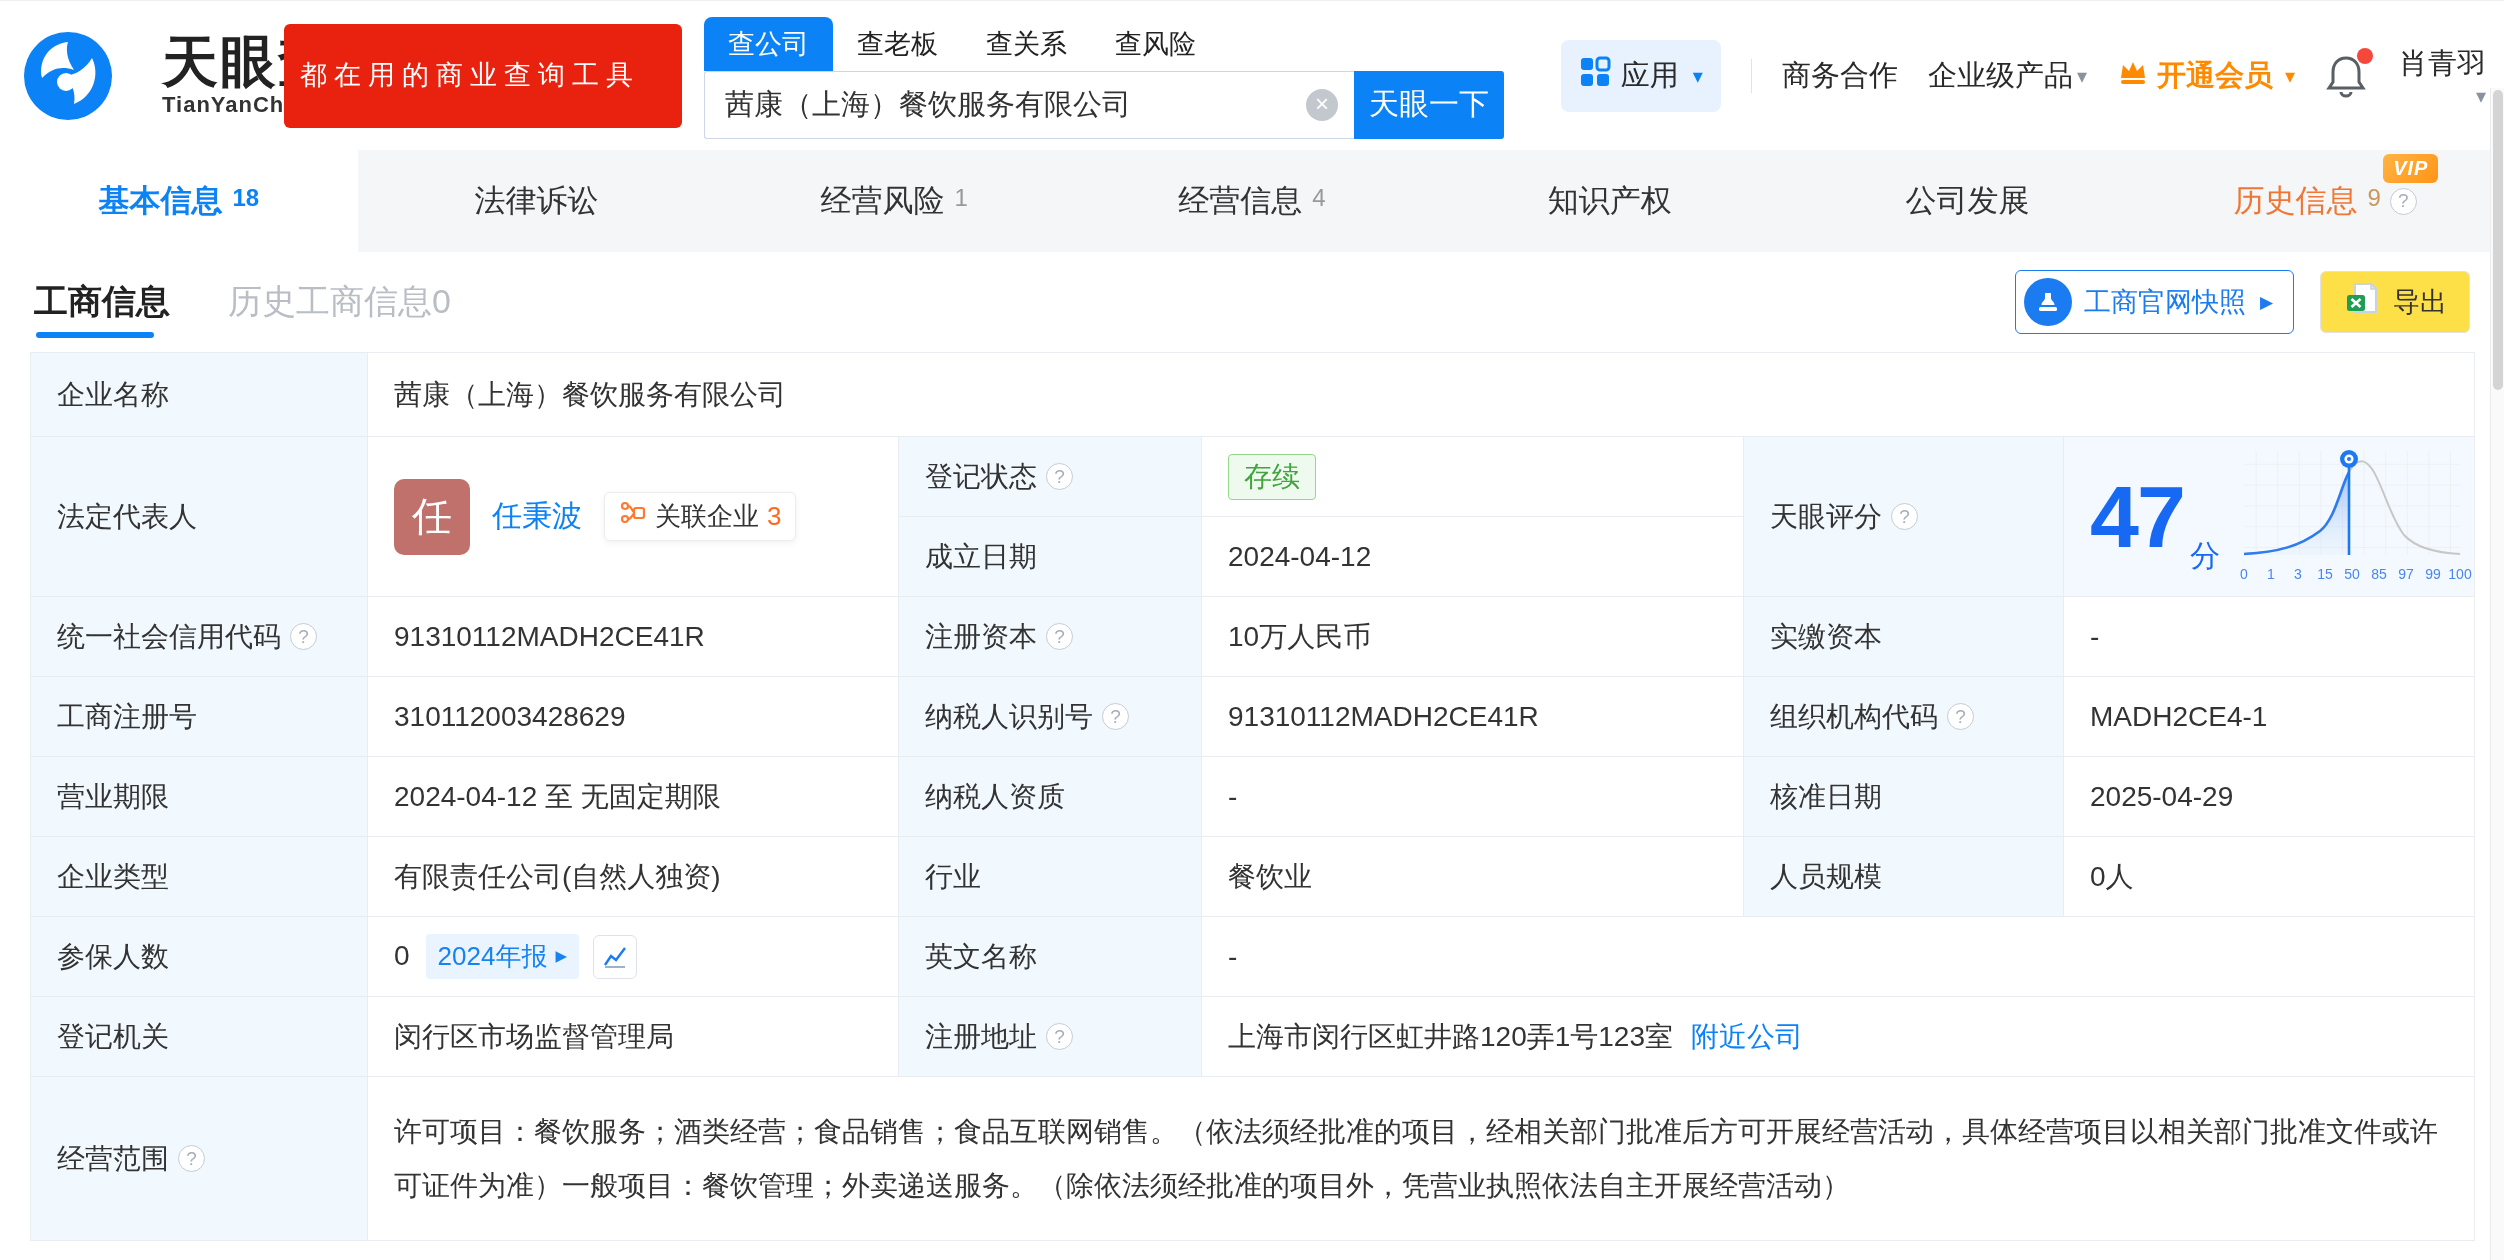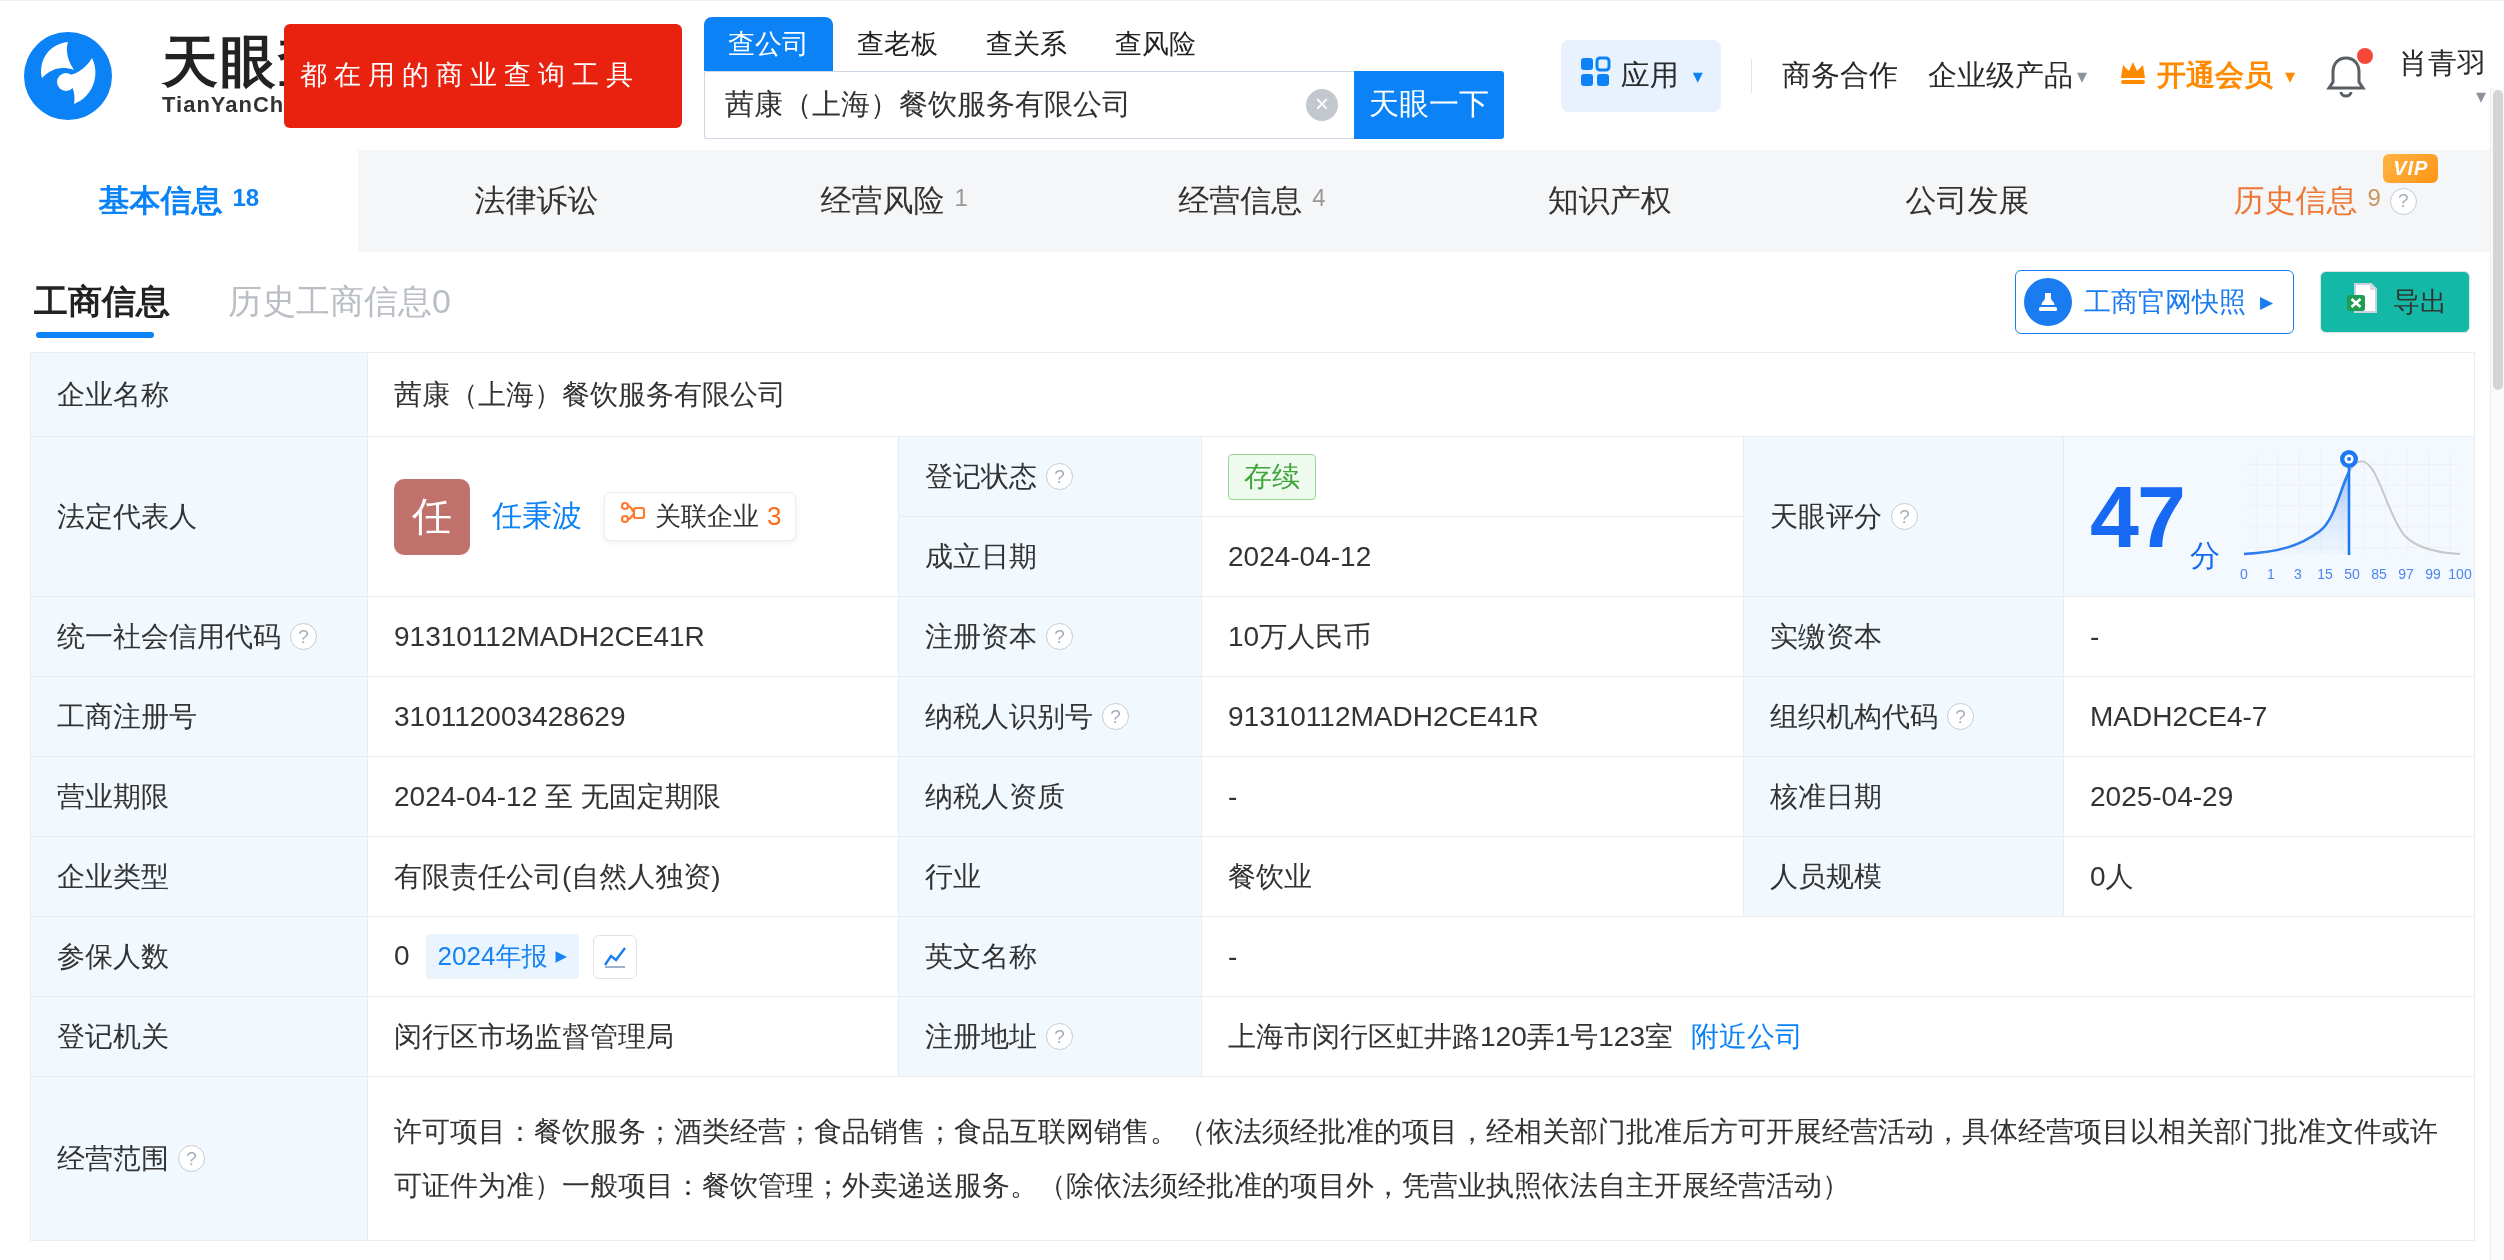--- a/index.html
+++ b/index.html
@@ -58,21 +58,21 @@
   
   .subtab-row { height: 100px; display: flex; align-items: center; justify-content: space-between; padding: 0 34px; background: #fff; }
   .subtabs { display: flex; gap: 58px; height: 100%; align-items: center; }
   .subtab { font-size: 34px; color: #b9bdc4; position: relative; height: 100%; display: flex; align-items: center; cursor: pointer; }
   .subtab.active { color: #222; font-weight: bold; }
   .subtab.active::after { content: ""; position: absolute; left: 2px; bottom: 14px; width: 118px; height: 6px; background: #0b82f5; border-radius: 3px; }
   .actions { display: flex; gap: 26px; align-items: center; }
   .btn-snapshot { display: flex; align-items: center; gap: 12px; border: 1px solid #1a7cf0; border-radius: 6px; background: #fff; color: #1a7cf0; font-size: 27px; padding: 6px 20px 6px 8px; height: 64px; cursor: pointer; }
   .snap-circle { width: 48px; height: 48px; border-radius: 50%; background: #1a7cf0; display: flex; align-items: center; justify-content: center; flex: none; }
   .btn-arrow { font-size: 17px; color: #1a7cf0; margin-left: 2px; }
-  .btn-export { display: flex; align-items: center; gap: 12px; border: 1px solid #e2e2e2; border-radius: 6px; background: #14b8a6; color: #333; font-size: 27px; padding: 6px 22px; height: 62px; cursor: pointer; }
+  .btn-export { display: flex; align-items: center; gap: 12px; border: 1px solid #e2e2e2; border-radius: 6px; background: #fde047; color: #333; font-size: 27px; padding: 6px 22px; height: 62px; cursor: pointer; }
 
   
   .info-table { width: 2444px; margin: 0 30px; border-collapse: collapse; table-layout: fixed; font-size: 28px; color: #333; }
   .info-table td { border: 1px solid #e9ecf1; padding: 0 26px; vertical-align: middle; background: #fff; }
   .info-table td.lbl { background: #f2f9fe; }
   tr.r80 { height: 80px; }
   tr.r84 { height: 84px; }
   tr.r164 { height: 164px; }
   .lbl-inner { display: flex; align-items: center; }
   .rep { display: flex; align-items: center; gap: 22px; }
@@ -372,21 +372,21 @@
               <span class="qmark">?</span>
             </div>
       </td>
       <td><span>91310112MADH2CE41R</span></td>
       <td class="lbl">
         <div class="lbl-inner">
               <span>组织机构代码</span>
               <span class="qmark">?</span>
             </div>
       </td>
-      <td><span>MADH2CE4-7</span></td>
+      <td><span>MADH2CE4-1</span></td>
     </tr>
 
     <tr class="r80">
       <td class="lbl"><span>营业期限</span></td>
       <td><span>2024-04-12 至 无固定期限</span></td>
       <td class="lbl"><span>纳税人资质</span></td>
       <td><span>-</span></td>
       <td class="lbl"><span>核准日期</span></td>
       <td><span>2025-04-29</span></td>
     </tr>

